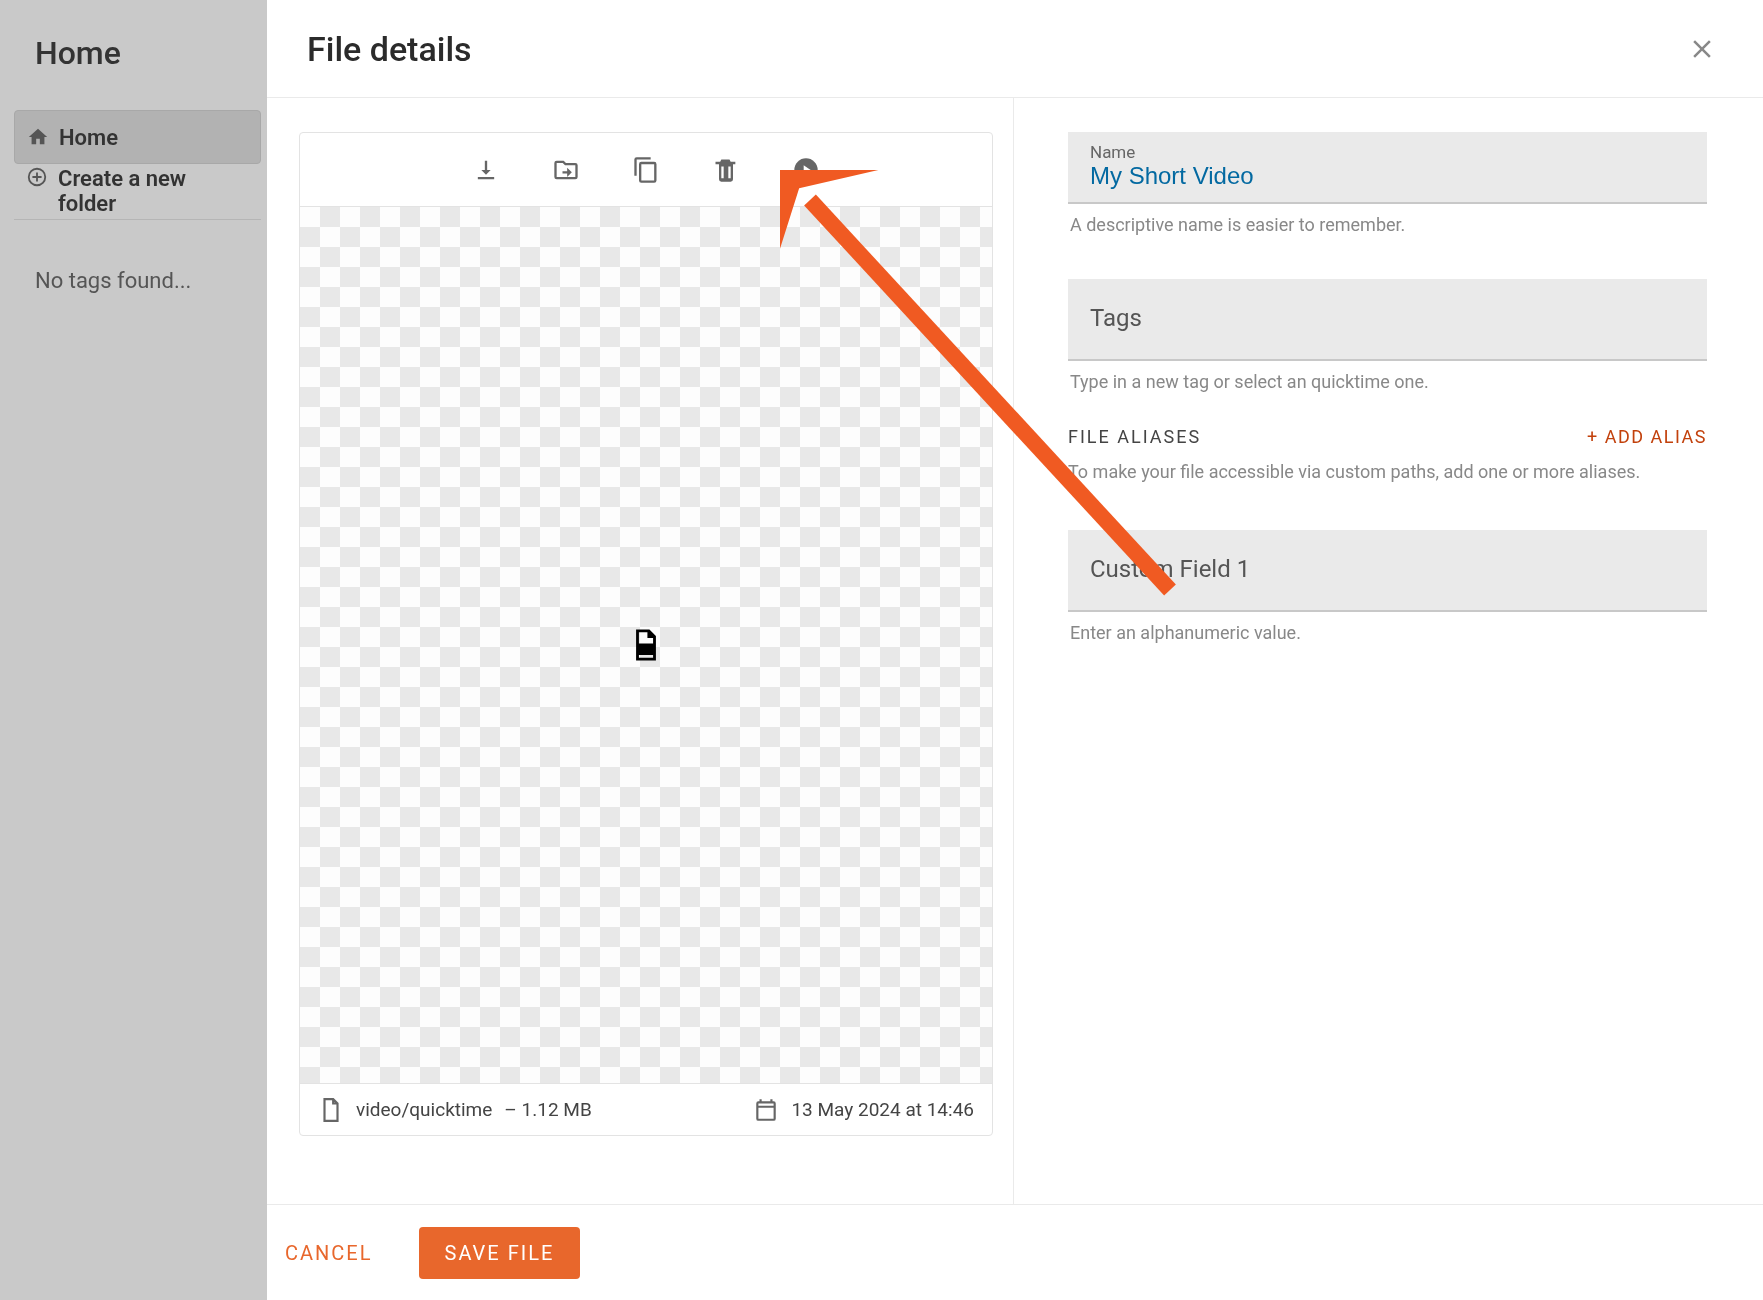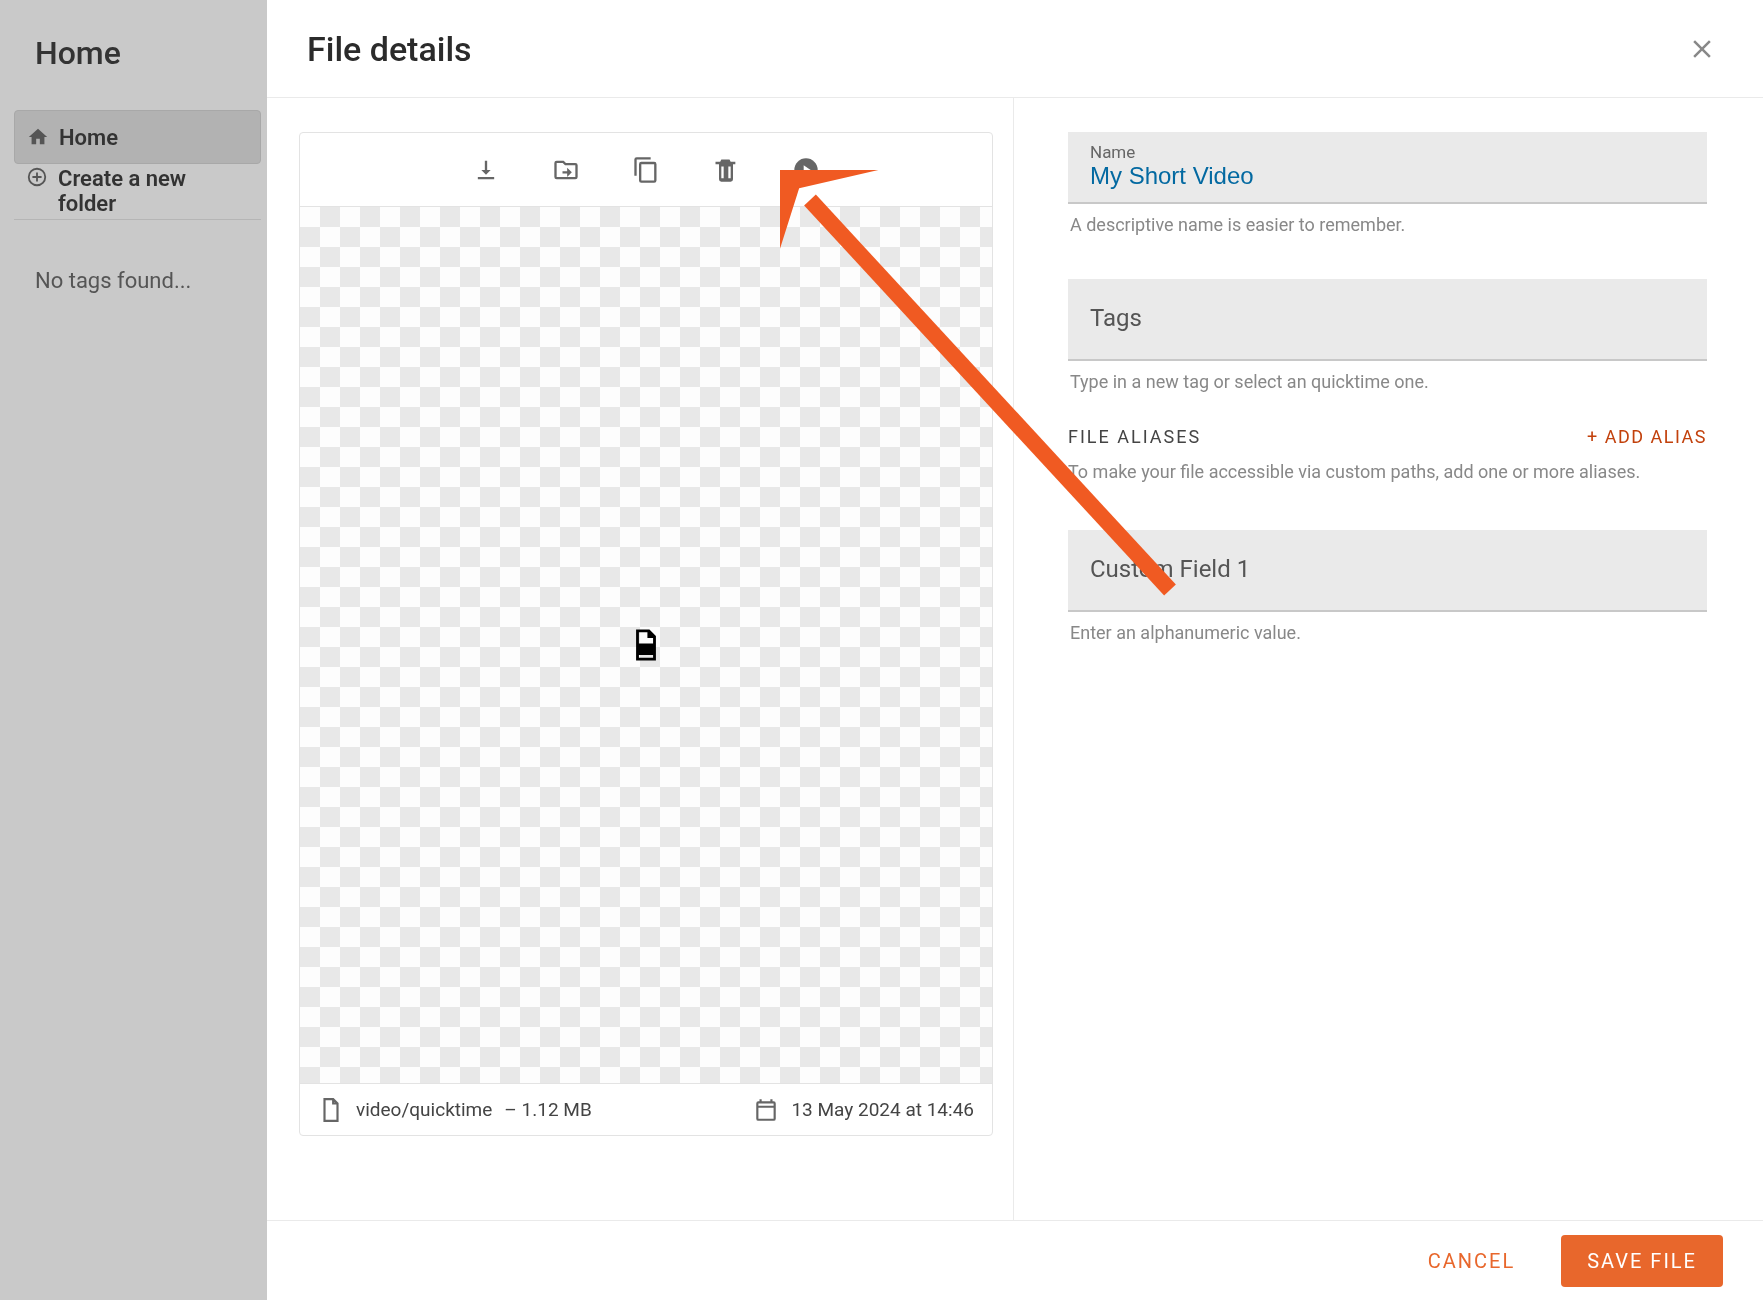--- a/index.html
+++ b/index.html
@@ -53,21 +53,21 @@
   .input-placeholder-text { font-size:24px; color:#555; }
   .helper { font-size:18px; color:#888; margin-top:10px; padding:0 2px; }
   .section-gap { height:30px; }
   .aliases-head { display:flex; justify-content:space-between; align-items:baseline; margin-top:34px; }
   .aliases-title { font-size:18px; letter-spacing:2px; color:#444; }
   .add-alias { font-size:18px; letter-spacing:1.5px; color:#c2410c; cursor:pointer; }
   .aliases-sub { font-size:18px; color:#888; margin-top:14px; }
   .cf-block { margin-top:48px; }
 
   
-  .modal-footer { height:80px; border-top:1px solid #eaeaea; display:flex; justify-content:flex-end; align-items:center; gap:28px; padding-right:40px; }
+  .modal-footer { height:96px; border-top:1px solid #eaeaea; display:flex; align-items:center; gap:28px; padding-right:40px; }
   .btn-cancel { color:#e8672c; font-size:20px; letter-spacing:2px; cursor:pointer; padding:14px 18px; }
   .btn-save { background:#e8672c; color:#fff; font-size:20px; letter-spacing:2px; cursor:pointer; padding:14px 26px; border-radius:4px; }
 
   
   .arrow-svg { position:absolute; left:780px; top:170px; width:400px; height:430px; pointer-events:none; }
 </style>
 </head>
 <body>
 
 <div class="bg-layer">

